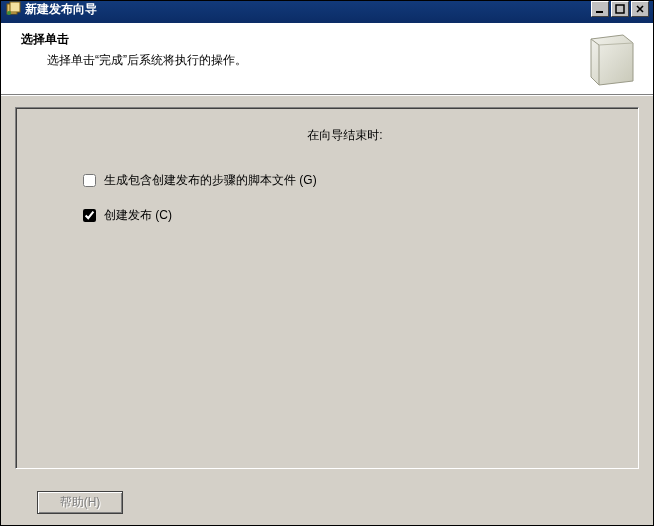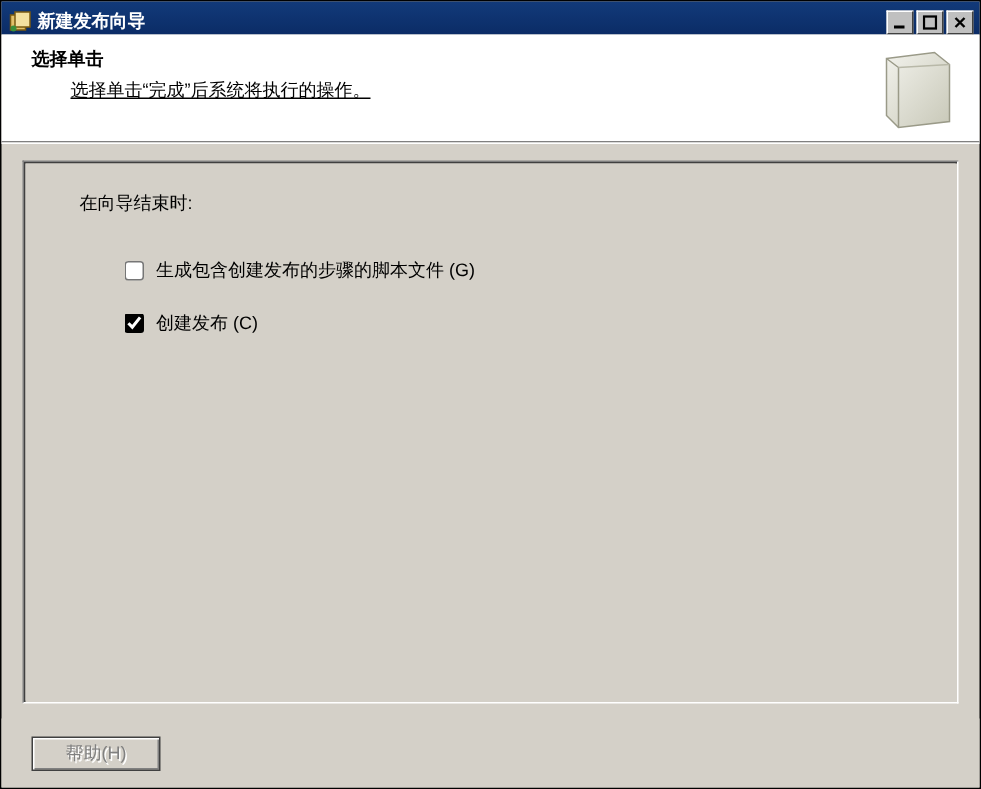--- a/index.html
+++ b/index.html
@@ -16,21 +16,21 @@
     border: 1px solid #000;
     background: #d4d0c8;
     display: flex; flex-direction: column;
     position: relative;
   }
   
   .titlebar {
     height: 22px;
     background: linear-gradient(to bottom, #123a7a 0%, #0b2c66 100%);
     color: #fff;
-    display: flex; align-items: flex-end;
+    display: flex; align-items: flex-start;
     padding: 0 4px 0 4px;
     user-select: none;
   }
   .titlebar .appicon {
     width: 16px; height: 16px;
     margin-right: 4px;
     display: inline-block;
     position: relative;
   }
   .titlebar .title {
@@ -60,38 +60,38 @@
   }
   .header .h-title {
     font-weight: bold;
     font-size: 12px;
     color: #000;
   }
   .header .h-sub {
     margin: 4px 0 0 26px;
     font-size: 12px;
     color: #000;
-    text-decoration: underline;
   }
   .header .h-graphic {
     position: absolute;
     right: 14px; top: 8px;
     width: 56px; height: 56px;
   }
   
   .header::after {
     content: "";
     position: absolute;
     left: 0; right: 0; bottom: -2px;
     height: 1px;
     background: #fff;
   }
   .body-label {
     color: #000;
     font-size: 12px;
+    text-align: center;
   }
   .check-row {
     display: flex; align-items: center;
     margin-left: 30px;
   }
   .check-row input[type=checkbox] {
     width: 13px; height: 13px;
     margin: 0 8px 0 0;
     accent-color: #000;
   }
@@ -221,21 +221,21 @@
           <label for="opt2">生成包含创建发布的步骤的脚本文件 (G)</label>
         </div>
         <div class="check-row" style="margin-top:18px;">
           <input type="checkbox" id="opt1" checked="" style="">
           <label for="opt1">创建发布 (C)</label>
         </div>
       </div>
     </div>
   </div>
 
-  <div class="buttonbar" style="position:absolute; left:0; right:0; bottom:0;">
+  <div class="buttonbar" style="position:absolute; left:16px; right:0; bottom:0;">
     <button class="btn classic disabled">帮助(H)</button>
     <div class="spacer"></div>
     <div class="gap"></div>
     <div class="gap"></div>
     <div class="gap-big"></div>
   </div>
 
 </div>
 
 </body></html>

